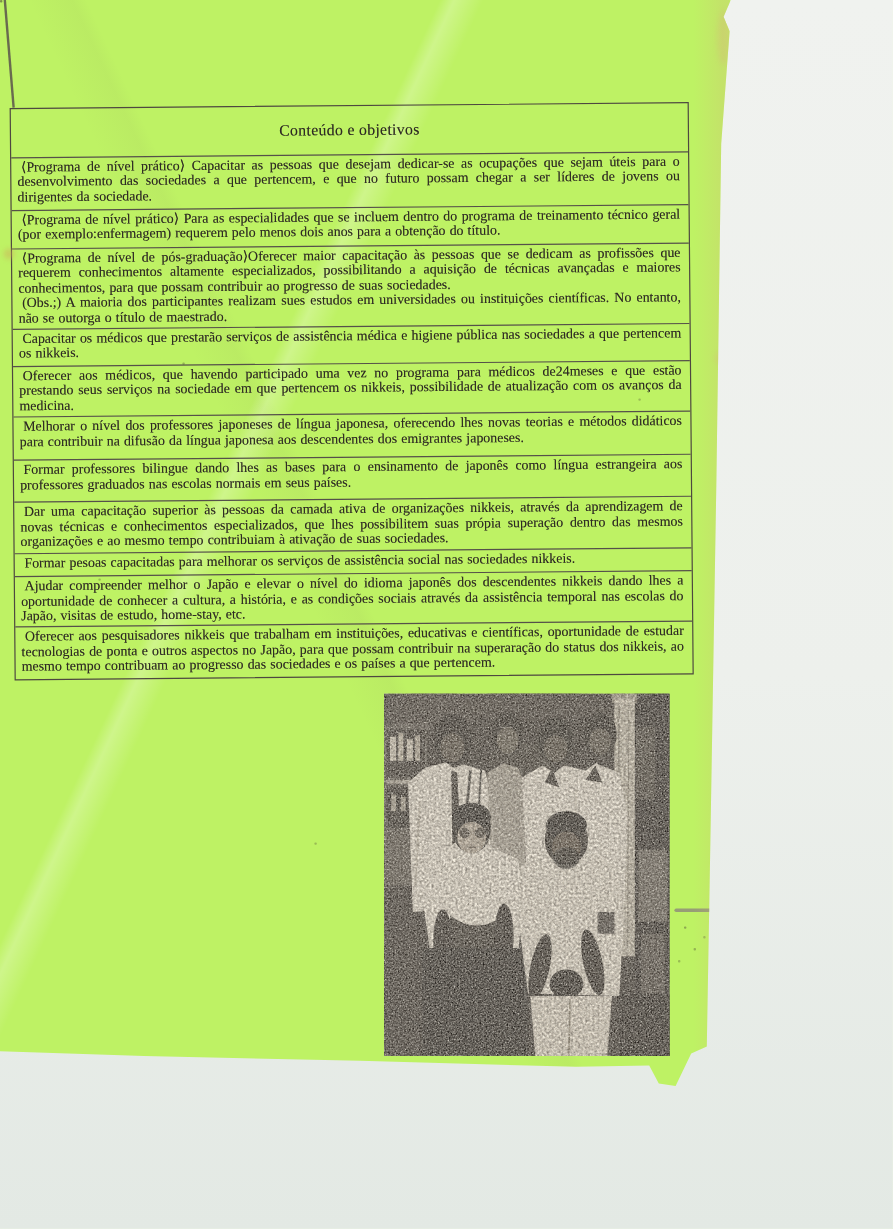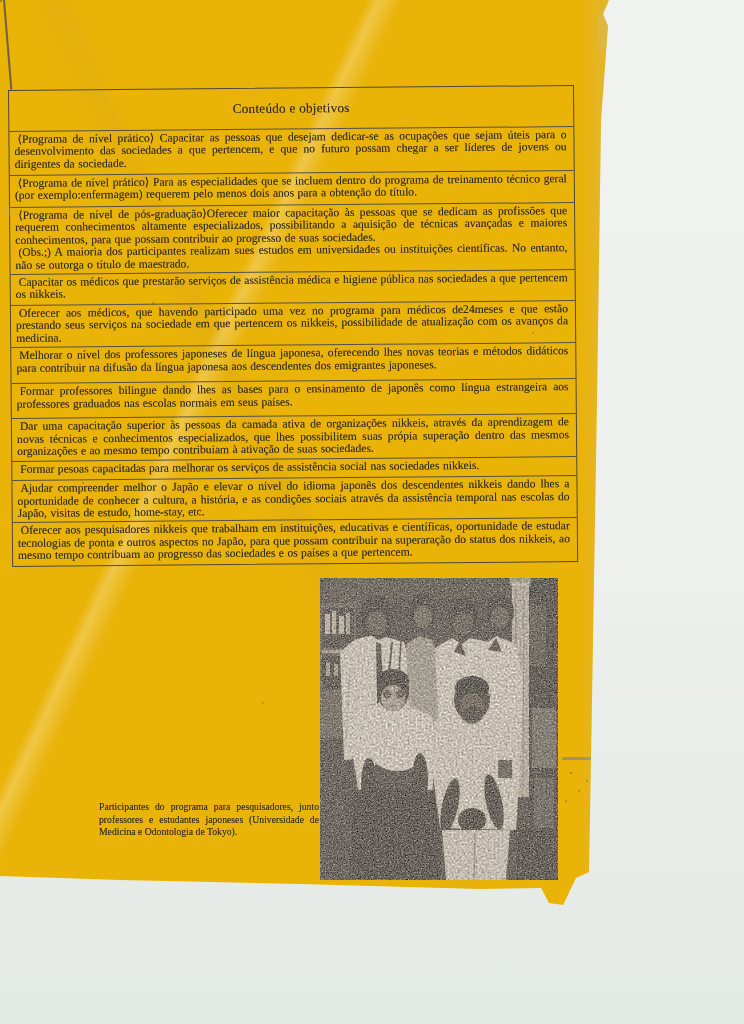--- a/index.html
+++ b/index.html
@@ -10,21 +10,21 @@
   }
   .scene{position:relative;width:744px;height:1024px;}
 
   
   .paper{
     position:absolute;inset:0;
     background:
       radial-gradient(ellipse 420px 260px at 190px 60px, rgba(255,255,255,.35), rgba(255,255,255,0) 70%),
       linear-gradient(178deg,#f3edе1 0%,#f2ecdf 40%,#efe8da 100%),
       #f1ebde;
-    background-color:#eab308;
+    background-color:#bef264;
     clip-path:polygon(
       0px 0px, 609px 0px, 603px 14px, 608px 26px, 601px 120px,
       597px 400px, 592px 700px, 589px 872px, 576px 878px,
       563px 905px, 549px 903px, 541px 888px, 480px 889px,
       300px 884px, 120px 880px, 0px 876px
     );
   }
   .paper-grain{
     position:absolute;inset:0;pointer-events:none;
     background:
@@ -128,21 +128,20 @@
           </div>
           <div class="t-row row-10">
             <p class="para">Ajudar compreender melhor o Japão e elevar o nível do idioma japonês dos descendentes nikkeis dando lhes a oportunidade de conhecer a cultura, a história, e as condições sociais através da assistência temporal nas escolas do Japão, visitas de estudo, home-stay, etc.</p>
           </div>
           <div class="t-row row-11">
             <p class="para">Oferecer aos pesquisadores nikkeis que trabalham em instituições, educativas e científicas, oportunidade de estudar tecnologias de ponta e outros aspectos no Japão, para que possam contribuir na superaração do status dos nikkeis, ao mesmo tempo contribuam ao progresso das sociedades e os países a que pertencem.</p>
           </div>
         </div>
     </div>
 
-    <div class="caption">Participantes do programa para pesquisadores, junto professores e estudantes japoneses (Universidade de Medicina e Odontologia de Tokyo).</div>
 
     <svg class="photo" viewBox="0 0 238 302" preserveAspectRatio="none">
       <defs>
         <filter id="grainLight" x="0" y="0" width="100%" height="100%">
           <feTurbulence type="fractalNoise" baseFrequency="0.75" numOctaves="2" seed="7" result="t"></feTurbulence>
           <feColorMatrix in="t" type="matrix" values="0 0 0 0 0.93  0 0 0 0 0.89  0 0 0 0 0.80  0.75 0.75 0.75 0 -0.62"></feColorMatrix>
         </filter>
         <filter id="grainDark" x="0" y="0" width="100%" height="100%">
           <feTurbulence type="fractalNoise" baseFrequency="0.5" numOctaves="2" seed="11" result="t"></feTurbulence>
           <feColorMatrix in="t" type="matrix" values="0 0 0 0 0.06  0 0 0 0 0.05  0 0 0 0 0.04  0.8 0.8 0.8 0 -0.78"></feColorMatrix>

